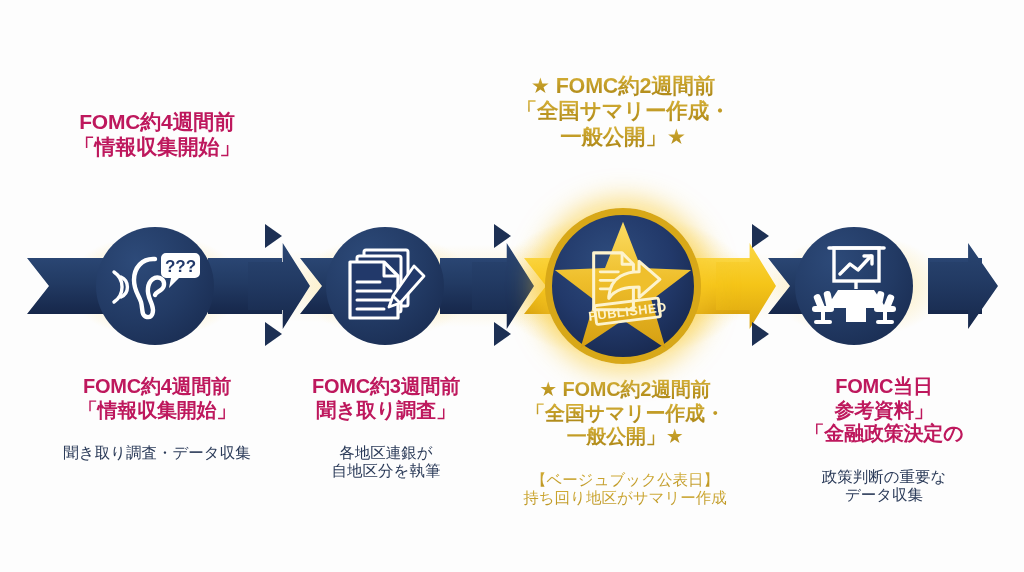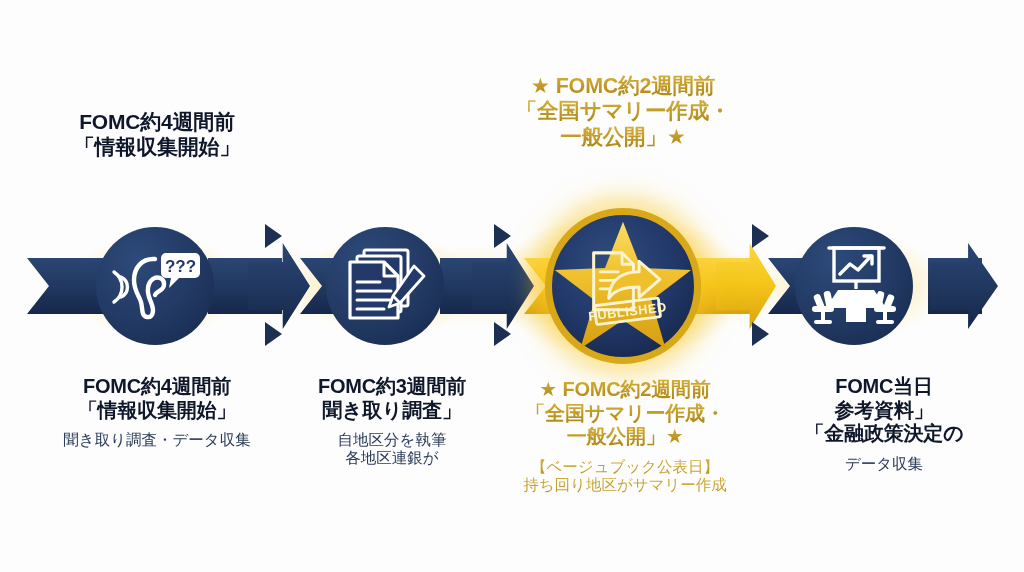--- a/index.html
+++ b/index.html
@@ -91,32 +91,32 @@
 
   
   .cap {
     position: absolute;
     text-align: center;
     line-height: 1.18;
   }
   .cap .title-line {
     font-weight: bold;
     font-size: 20px;
-    color: #0f172a;
+    color: #be185d;
     letter-spacing: -0.2px;
     white-space: nowrap;
   }
   .cap .sub-line {
     font-size: 15.5px;
     color: #2a3a58;
     white-space: nowrap;
     font-weight: 500;
   }
   .cap .sub-block {
-    margin-top: 9px;
+    margin-top: 22px;
   }
   .cap.gold .title-line {
     color: #b9941f;
     background: linear-gradient(180deg, #d7b23a 0%, #bd9722 55%, #a98416 100%);
     -webkit-background-clip: text;
     background-clip: text;
     -webkit-text-fill-color: transparent;
     color: transparent;
   }
   .cap.gold .sub-line {
@@ -276,41 +276,42 @@
   </div>
 
   <div class="cap" style="left:25px; top:375px; width:264px;">
     <div class="title-line">FOMC約4週間前</div>
     <div class="title-line">「情報収集開始」</div>
     <div class="sub-block">
       <div class="sub-line">聞き取り調査・データ収集</div>
     </div>
   </div>
 
-  <div class="cap" style="left:268px; top:375px; width:248px;">
+  <div class="cap" style="left:262px; top:375px; width:248px;">
     <div class="title-line">FOMC約3週間前</div>
     <div class="title-line">聞き取り調査」</div>
     <div class="sub-block">
+      <div class="sub-line">各地区連銀が</div>
       <div class="sub-line">自地区分を執筆</div>
-      <div class="sub-line">各地区連銀が</div>
     </div>
   </div>
 
   <div class="cap gold" style="left:494px; top:378px; width:262px;">
     <div class="title-line">★ FOMC約2週間前</div>
     <div class="title-line">「全国サマリー作成・</div>
     <div class="title-line">一般公開」★</div>
     <div class="sub-block">
       <div class="sub-line">【ベージュブック公表日】</div>
       <div class="sub-line">持ち回り地区がサマリー作成</div>
     </div>
   </div>
 
   <div class="cap" style="left:756px; top:375px; width:256px;">
     <div class="title-line">FOMC当日</div>
     <div class="title-line">参考資料」</div>
     <div class="title-line">「金融政策決定の</div>
     <div class="sub-block">
+      <div class="sub-line">政策判断の重要な</div>
       <div class="sub-line">データ収集</div>
     </div>
   </div>
 
 </div>
 
 </body></html>

